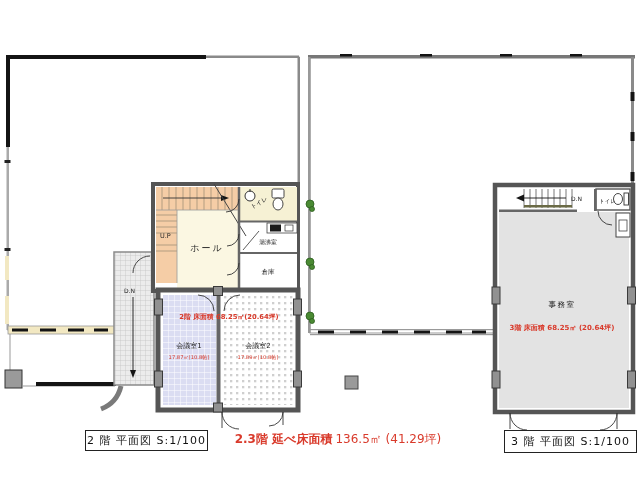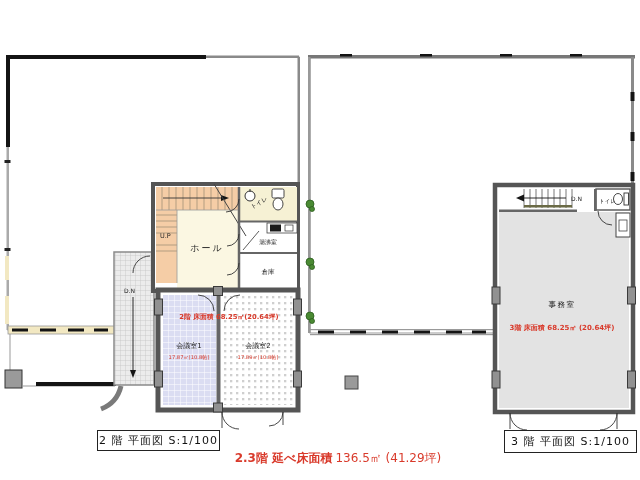--- a/index.html
+++ b/index.html
@@ -7,21 +7,21 @@
     width:640px;height:480px;position:relative;overflow:hidden;
     font-family:"DejaVu Sans","Liberation Sans",sans-serif;
   }
   svg{position:absolute;left:0;top:0;}
   .caption-box{
     position:absolute;border:1.5px solid #222;background:#fff;
     display:flex;align-items:center;justify-content:center;
     font-size:11px;color:#111;letter-spacing:1px;white-space:nowrap;
   }
   .total-area{
-    position:absolute;left:228px;top:450px;width:220px;text-align:center;
+    position:absolute;left:228px;top:431px;width:220px;text-align:center;
     color:#d93a2b;font-size:12px;white-space:nowrap;
   }
   .total-area .lbl{font-weight:bold;margin-right:3px;}
   svg text{font-family:"DejaVu Sans","Liberation Sans",sans-serif;fill:#222;}
   .red{fill:#d93a2b;}
 </style>
 </head>
 <body>
 
 <svg width="640" height="480" viewBox="0 0 640 480">
@@ -253,21 +253,21 @@
         <line x1="510" y1="413" x2="510" y2="429"></line>
         <path d="M617,413 a17,17 0 0 1 -17,17"></path>
         <line x1="617" y1="413" x2="617" y2="429"></line>
       </g>
       <text x="562" y="307" font-size="7.5" text-anchor="middle" letter-spacing="1.5">事務室</text>
       <text class="red" x="562" y="330" font-size="7" font-weight="bold" text-anchor="middle">3階 床面積  68.25㎡ (20.64坪)</text>
     </g>
   </g>
 </svg>
 
-<div class="caption-box" style="left:97px;top:430px;width:121px;height:19px;">
+<div class="caption-box" style="left:85px;top:430px;width:121px;height:19px;">
   <span>2 階 平面図 S:1/100</span>
 </div>
 
 <div class="total-area">
   <span class="lbl">2.3階 延べ床面積</span><span>136.5㎡ (41.29坪)</span>
 </div>
 
 <div class="caption-box" style="left:504px;top:430px;width:131px;height:21px;">
   <span>3 階 平面図 S:1/100</span>
 </div>

